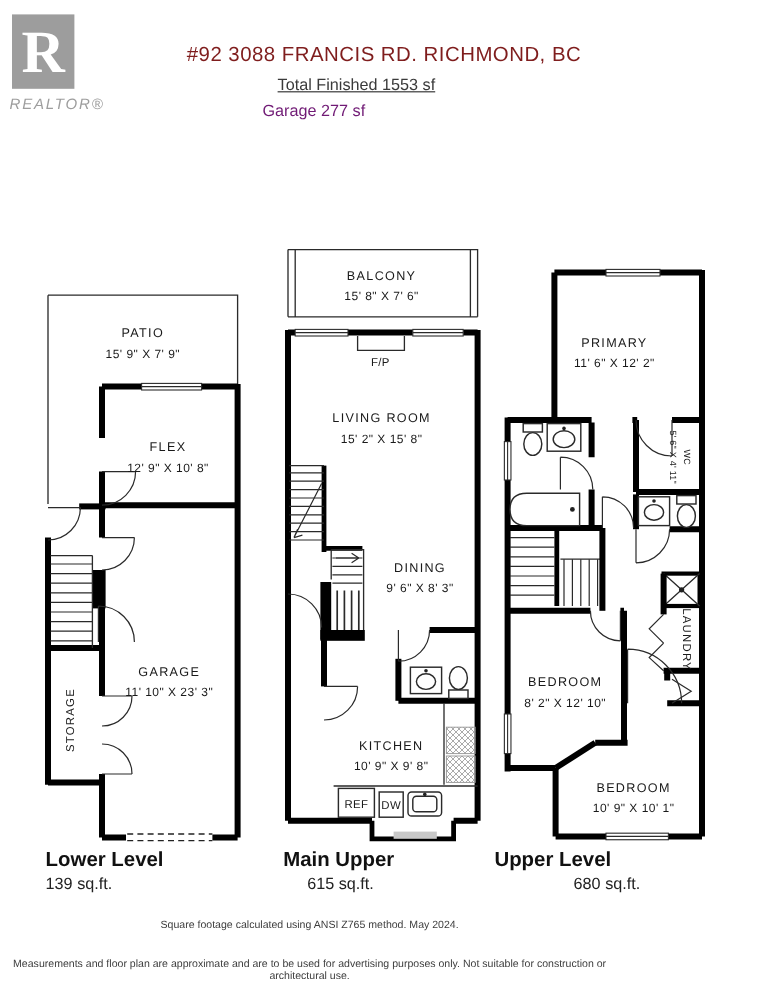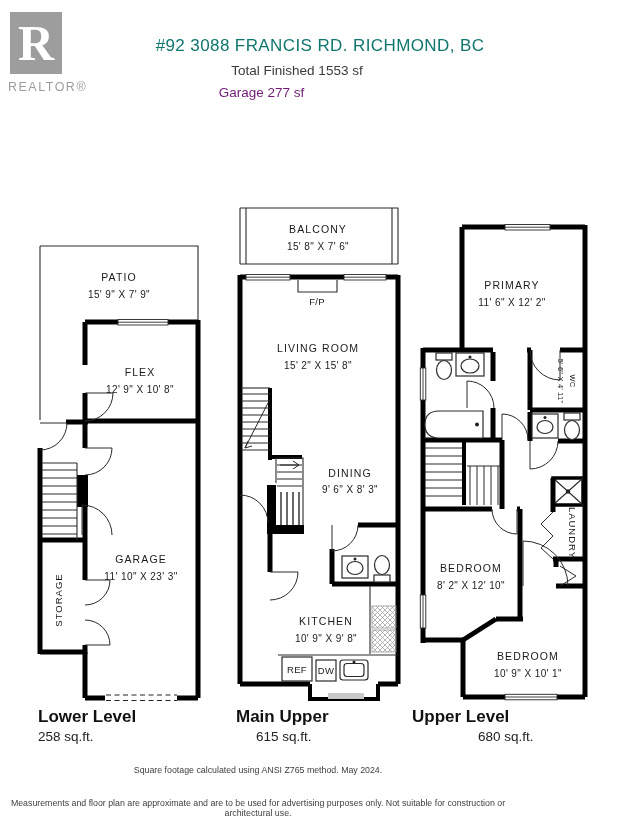--- a/index.html
+++ b/index.html
@@ -1,23 +1,23 @@
 <!DOCTYPE html>
 <html><head>
 <meta charset="utf-8">
 <style>
   html,body{margin:0;padding:0;background:#fff;}
   body{width:640px;height:828px;position:relative;font-family:"Liberation Sans",sans-serif;overflow:hidden;}
   .abs{position:absolute;}
   
   #logo-box{left:10px;top:12px;width:52px;height:62px;background:#9d9d9d;display:flex;align-items:center;justify-content:center;}
   #logo-r{color:#fff;font-weight:bold;font-size:50px;line-height:1;font-family:"Liberation Serif",serif;}
-  #logo-word{left:8px;top:80px;width:90px;color:#9d9d9d;font-size:12.5px;letter-spacing:1.5px;}
-  #addr{left:0;top:36px;width:640px;text-align:center;font-size:17px;color:#0f766e;letter-spacing:.4px;}
-  #sub1{left:0;top:63px;width:594px;text-align:center;font-size:13.5px;color:#3a3a3a;}
+  #logo-word{left:8px;top:80px;width:90px;color:#9d9d9d;font-size:12.5px;letter-spacing:1.5px;font-style:italic;}
+  #addr{left:0;top:36px;width:640px;text-align:center;font-size:17px;color:#7f1d1d;letter-spacing:.4px;}
+  #sub1{left:0;top:63px;width:594px;text-align:center;font-size:13.5px;color:#3a3a3a;text-decoration:underline;}
   #sub2{left:0;top:85px;width:523px;text-align:center;font-size:13.5px;color:#701a75;}
   
   .lvl-title{top:707px;font-size:17px;font-weight:bold;color:#111;}
   .lvl-area{top:729px;font-size:13.5px;color:#222;}
   #t-lower{left:38px;text-align:right;} #a-lower{left:38px;}
   #t-main{left:236px;} #a-main{left:236px;margin-left:20px;}
   #t-upper{left:412px;} #a-upper{left:440px;margin-left:38px;}
   
   .foot{left:0;width:516px;text-align:center;color:#3d3d3d;font-size:8.8px;}
   #f1{top:798px;} #f2{top:765px;}
@@ -301,20 +301,20 @@
     <text class="vs" x="570" y="381" transform="rotate(90 570 381)">WC</text>
     <text class="vt" x="569" y="533" transform="rotate(90 569 533)">LAUNDRY</text>
     <text class="rl" x="471" y="572">BEDROOM</text>
     <text class="rd" x="471" y="589">8' 2" X 12' 10"</text>
     <text class="rl" x="528" y="660">BEDROOM</text>
     <text class="rd" x="528" y="677">10' 9" X 10' 1"</text>
   </g>
 </svg>
 
 <div class="abs lvl-title" id="t-lower">Lower Level</div>
-<div class="abs lvl-area" id="a-lower">258 sq.ft.</div>
+<div class="abs lvl-area" id="a-lower">139 sq.ft.</div>
 <div class="abs lvl-title" id="t-main">Main Upper</div>
 <div class="abs lvl-area" id="a-main">615 sq.ft.</div>
 <div class="abs lvl-title" id="t-upper">Upper Level</div>
 <div class="abs lvl-area" id="a-upper">680 sq.ft.</div>
 
 <div class="abs foot" id="f1">Measurements and floor plan are approximate and are to be used for advertising purposes only. Not suitable for construction or architectural use.</div>
 <div class="abs foot" id="f2">Square footage calculated using ANSI Z765 method. May 2024.</div>
 
 </body></html>

